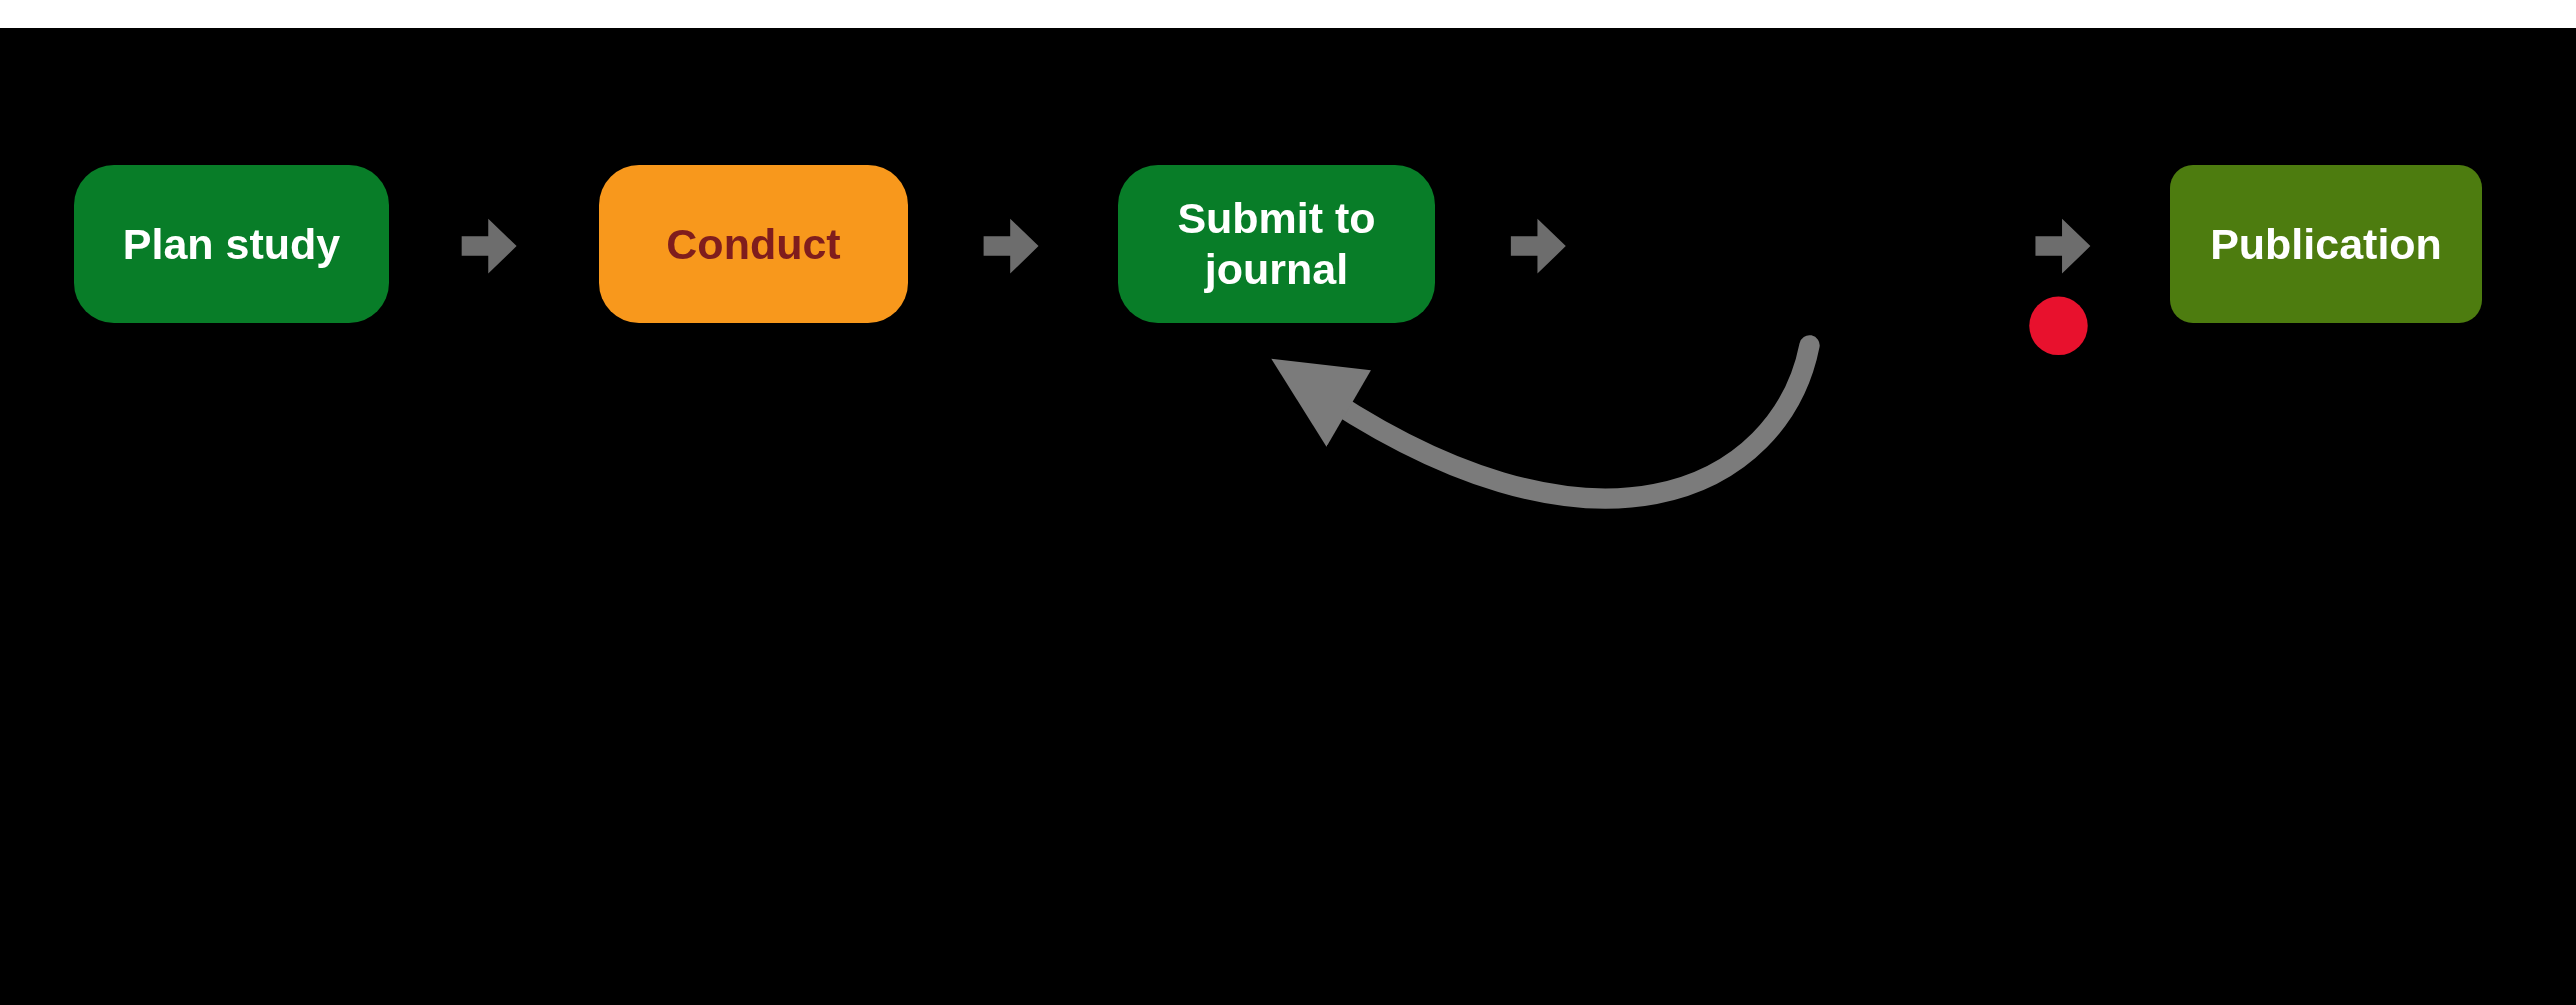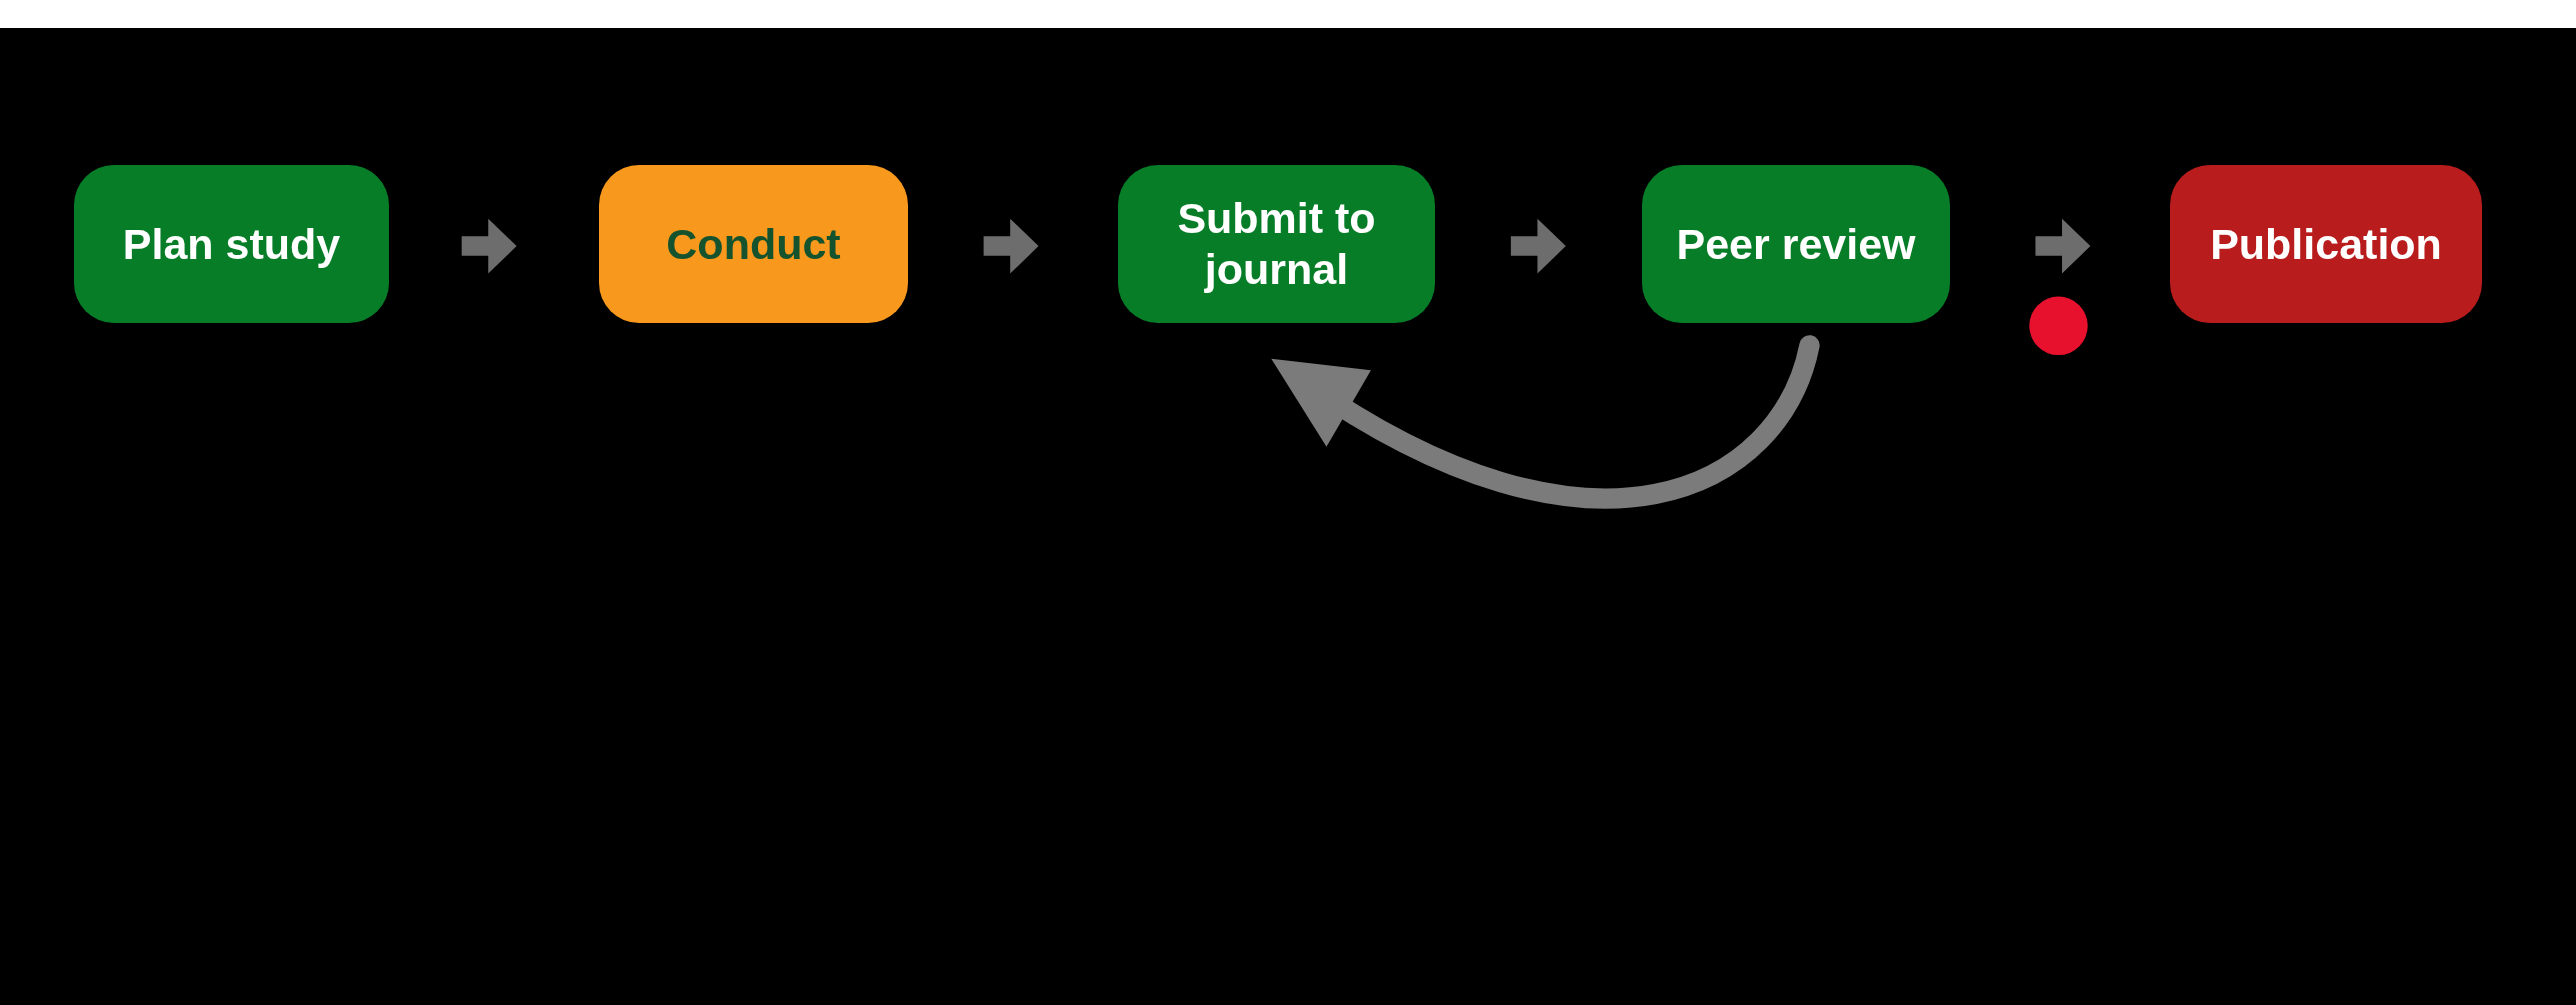--- a/index.html
+++ b/index.html
@@ -55,29 +55,26 @@
     <path d="M 2042 358 C 2010 520, 1800 630, 1470 398" fill="none" stroke-width="23" stroke-linecap="round" marker-end="url(#fbArrow)" stroke="#7b7b7b"></path>
 
     <circle cx="2323" cy="336" r="33" fill="#e8112d"></circle>
   </svg>
 
   <div class="node" style="left: 74px; width: 315px; background-color: rgb(8, 125, 40);">
     <span style="color: rgb(255, 255, 255);">Plan study</span>
   </div>
 
   <div class="node" style="left: 599px; width: 309px; background-color: rgb(248, 152, 28);">
-    <span style="color: #14532d;">Conduct</span>
+    <span style="color: #7f1d1d;">Conduct</span>
   </div>
 
   <div class="node" style="left: 1118px; width: 317px; background-color: rgb(8, 125, 40); justify-content: center;">
     <span style="color: rgb(255, 255, 255);">Submit to journal</span>
   </div>
 
-  <div class="node" style="left: 1642px; width: 308px; background-color: rgb(8, 125, 40);">
-    <span style="color: rgb(255, 255, 255);">Peer review</span>
-  </div>
 
-  <div class="node" style="left: 2170px; width: 312px; background-color: #b91c1c;">
+  <div class="node" style="left: 2170px; width: 312px; background-color: #4d7c0f; border-radius: 23px;">
     <span style="color: rgb(255, 255, 255);">Publication</span>
   </div>
 
 </div>
 
 
 </body></html>

